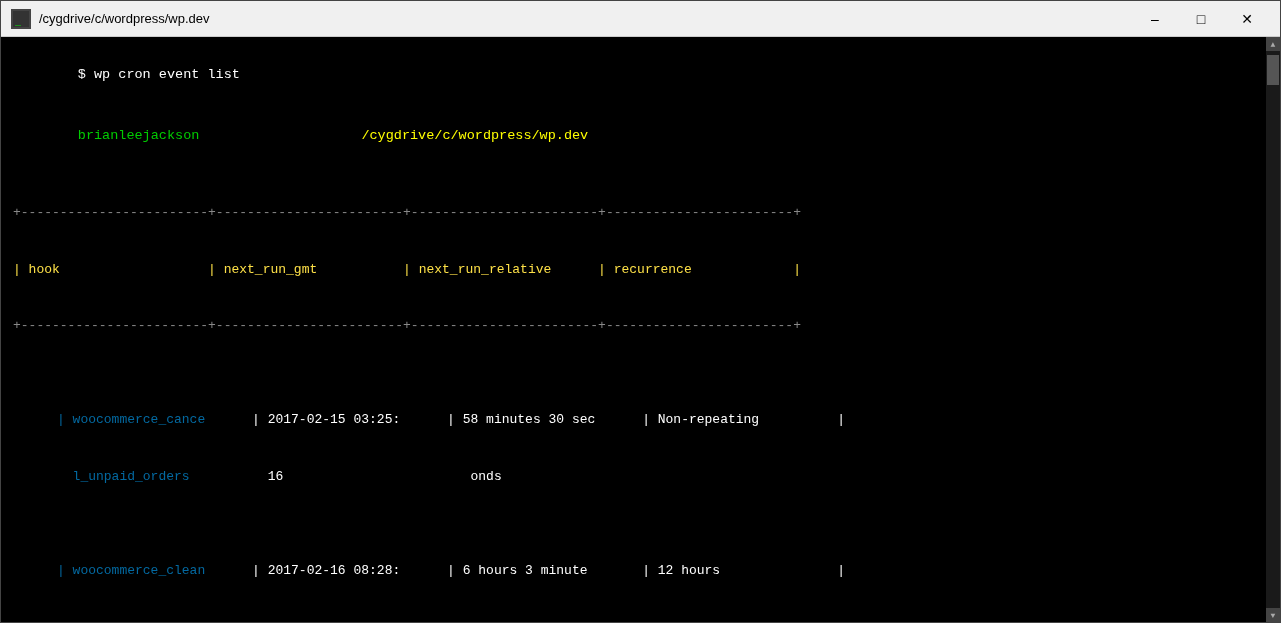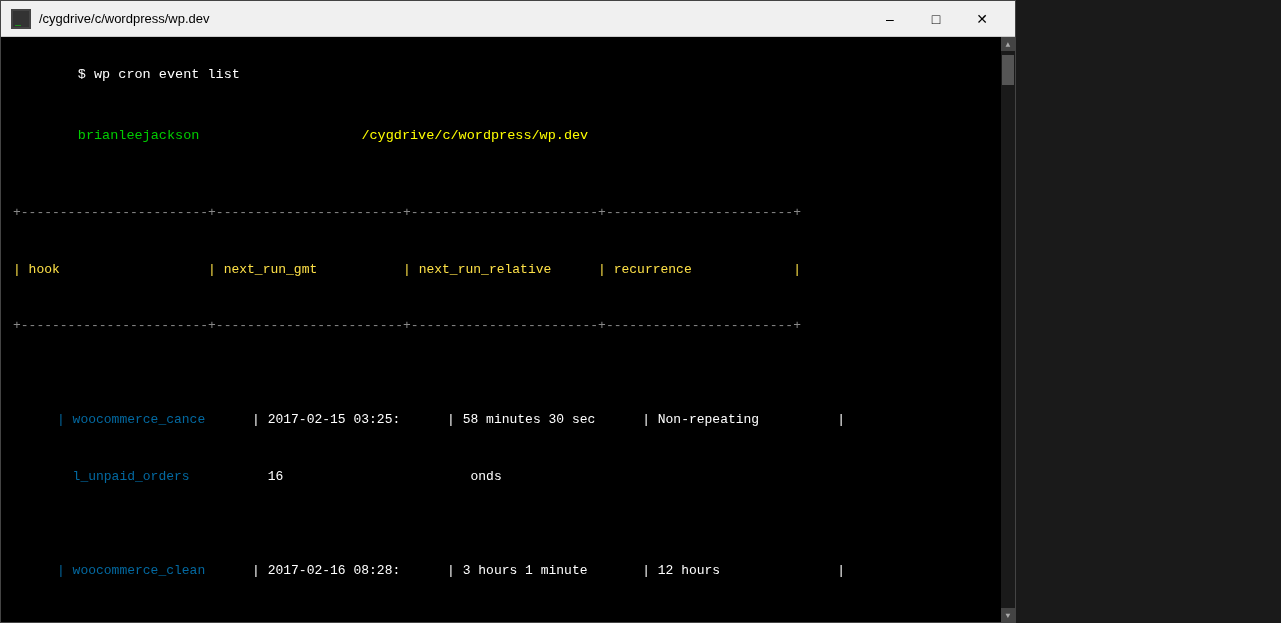--- a/index.html
+++ b/index.html
@@ -7,21 +7,21 @@
       background: #1a1a1a;
       font-family: 'Courier New', Courier, monospace;
       font-size: 13px;
       width: 1281px;
       height: 623px;
       overflow: hidden;
     }
 
     
     .window {
-      width: 1016px;
+      width: 1281px;
       height: 623px;
       display: flex;
       flex-direction: column;
       border: 1px solid #444;
     }
 
     .title-bar {
       background: #f0f0f0;
       height: 36px;
       display: flex;
@@ -197,21 +197,21 @@
       <div class="table-area">
         <div class="separator">+------------------------+------------------------+------------------------+------------------------+</div>
         <div class="table-header-row">| hook                   | next_run_gmt           | next_run_relative      | recurrence             |</div>
         <div class="separator">+------------------------+------------------------+------------------------+------------------------+</div>
 
         
         <div><span class="col-hook">| woocommerce_cance</span><span class="col-date">      | 2017-02-15 03:25:      </span><span class="col-rel">| 58 minutes 30 sec      </span><span class="col-rec">| Non-repeating          |</span></div>
         <div><span class="col-hook">  l_unpaid_orders  </span><span class="col-date">        16                      </span><span class="col-rel">  onds                   </span><span class="col-rec">                         </span></div>
 
         
-        <div><span class="col-hook">| woocommerce_clean</span><span class="col-date">      | 2017-02-16 08:28:      </span><span class="col-rel">| 3 hours 1 minute       </span><span class="col-rec">| 12 hours               |</span></div>
+        <div><span class="col-hook">| woocommerce_clean</span><span class="col-date">      | 2017-02-16 08:28:      </span><span class="col-rel">| 6 hours 3 minute       </span><span class="col-rec">| 12 hours               |</span></div>
         <div><span class="col-hook">  up_sessions      </span><span class="col-date">        03                      </span><span class="col-rel">                        </span><span class="col-rec">                         </span></div>
 
         
         
         
 
         
         
         
 

